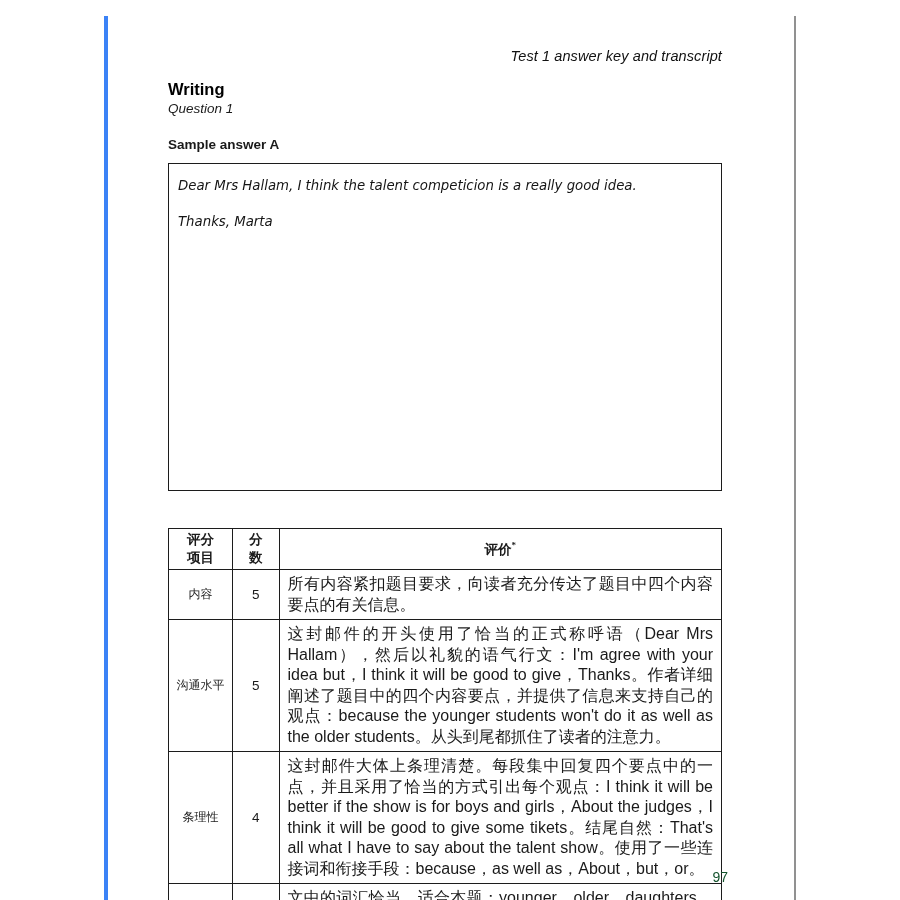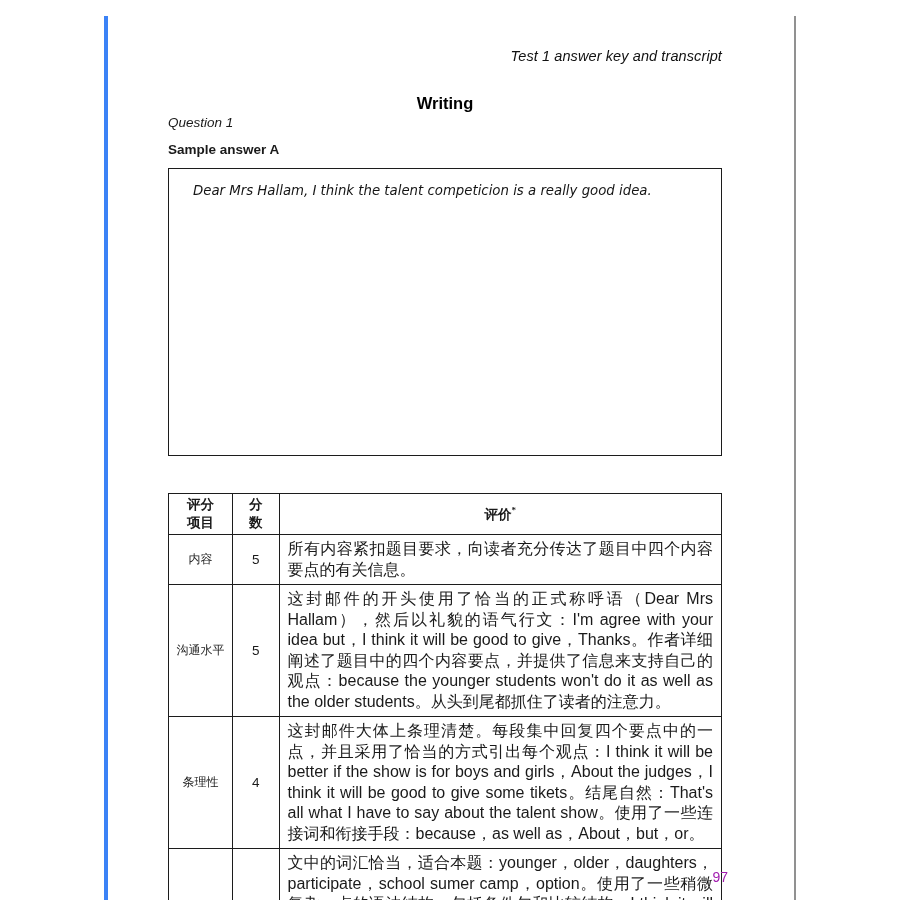--- a/index.html
+++ b/index.html
@@ -12,28 +12,28 @@
     border-left:4px solid #3b82f6;
     border-right:2px solid #919191;
     border-bottom:2px solid #8a8a8a;
   }
   .content { margin:0 72px 0 60px; position:relative; }
 
   .running-header {
     margin-top:32px; text-align:right;
     font-style:italic; font-size:14.5px; letter-spacing:.1px; color:#111;
   }
-  .section-title { margin-top:30px; font-size:16.5px; font-weight:bold; color:#000;text-align:center; }
+  .section-title { margin-top:16px; font-size:16.5px; font-weight:bold; color:#000; }
   .question-label { margin-top:2px; font-size:13.5px; font-style:italic; }
-  .sample-label { margin-top:12px; font-size:13.5px; font-weight:bold; }
+  .sample-label { margin-top:21px; font-size:13.5px; font-weight:bold; }
 
   .answer-box {
-    margin-top:11px; height:288px;
+    margin-top:11px; height:328px;
     border:1.5px solid #1c1c1c;
-    padding:13px 16px 8px 24px;
+    padding:13px 16px 8px 9px;
     overflow:hidden;
   }
   .answer-box p {
     font-family:"DejaVu Sans", sans-serif;
     font-style:italic;
     font-size:13.3px; line-height:18.6px;
     margin:0 0 17px 0; color:#151515;
   }
 
   table.rubric {
@@ -73,39 +73,40 @@
     font-family:"Liberation Serif", serif;
     font-style:italic;
     font-size:12.5px; line-height:18px;
     padding-left:19px; text-indent:-19px; color:#222;
     text-align:justify;
   }
   .footnote-symbol { padding-right:6px; }
 
   .page-number {
     position:absolute; right:66px; bottom:26px;
-    font-size:14px; color:#a21caf;
+    font-size:14px; color:#14532d;
   }
 </style>
 </head>
 <body>
 
 <div class="page">
   <div class="content">
 
     <div class="running-header">Test 1 answer key and transcript</div>
 
     <div class="section-title">Writing</div>
 
     <div class="question-label">Question 1</div>
 
     <div class="sample-label">Sample answer A</div>
 
     <div class="answer-box">
       <p>Dear Mrs Hallam, I think the talent competicion is a really good idea.</p>
+      <p>Thanks, Marta</p>
     </div>
 
     <table class="rubric">
       <colgroup>
           <col style="width:64px">
           <col style="width:42px">
           <col>
         </colgroup>
       <tbody>
           <tr>

